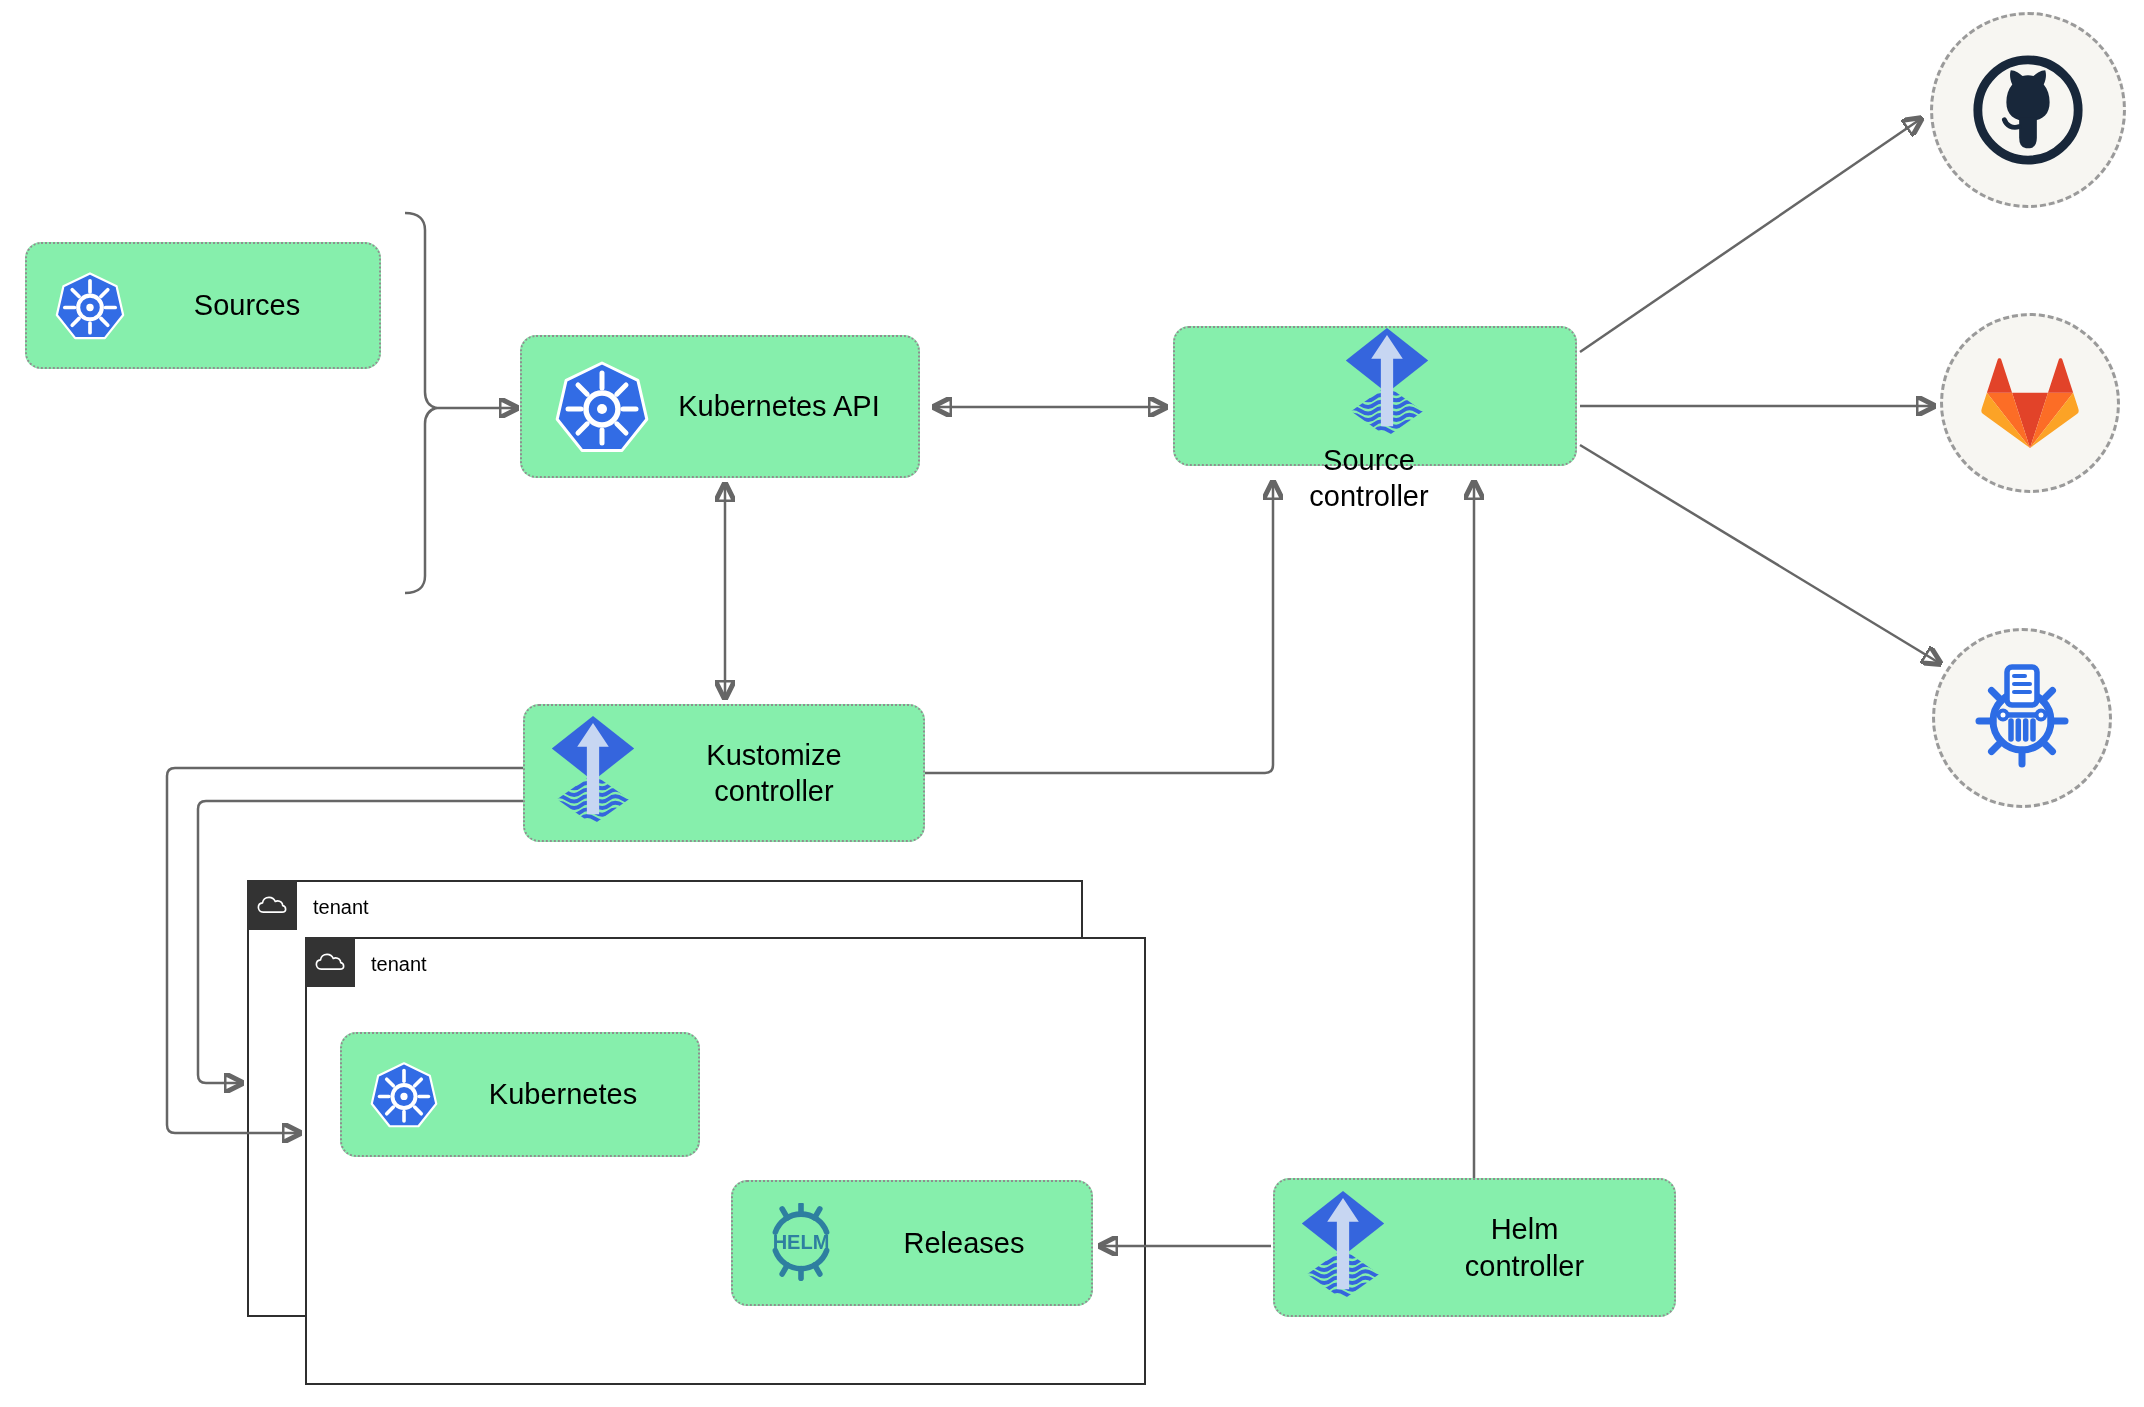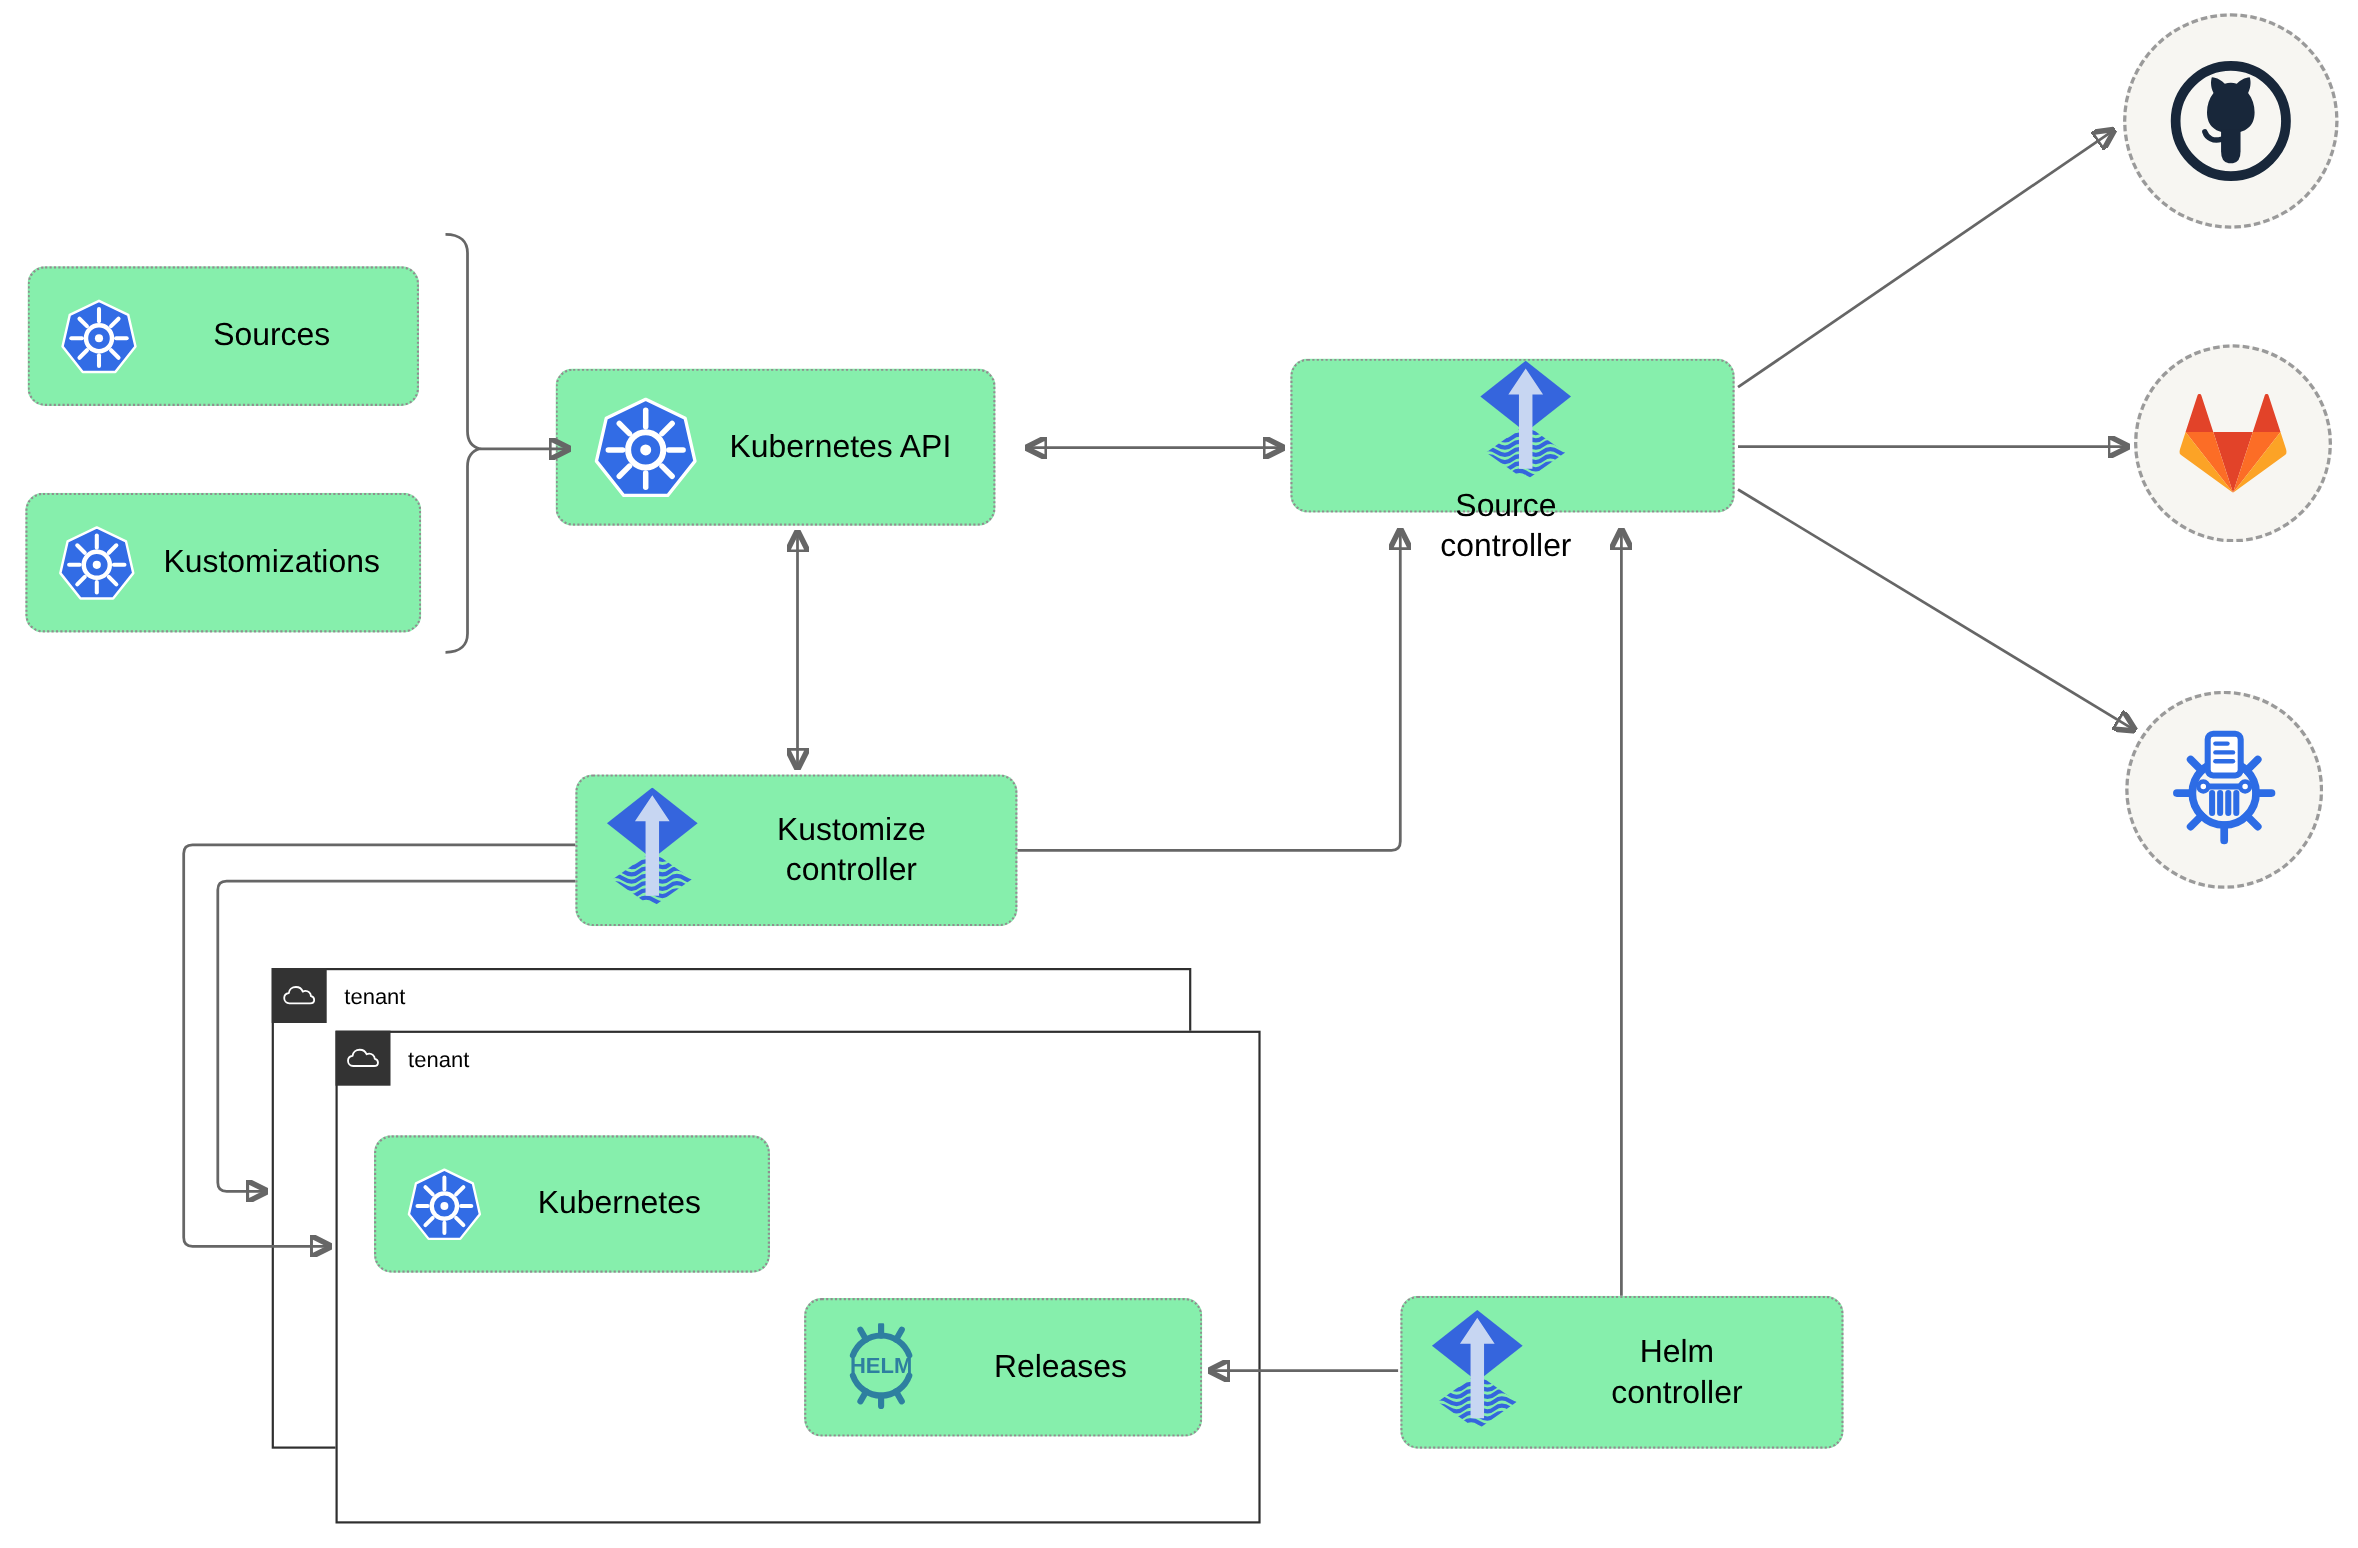--- a/index.html
+++ b/index.html
@@ -9,21 +9,21 @@
   
   .node{position:absolute;background:#86efac;border:2px dotted #8f8f8f;border-radius:16px;
         display:flex;align-items:center;box-sizing:border-box;z-index:3;}
   .node .icon{flex:0 0 auto;margin-left:26px;}
   .node .label{flex:1 1 auto;text-align:center;font-size:29px;color:#000;
                white-space:pre-line;line-height:1.25;padding-right:12px;}
 
   
   .n-sources        {left:25px;  top:242px;  width:356px; height:127px;}
   .n-kustomizations {left:23px;  top:448px;  width:360px; height:127px;}
-  .n-k8s-api        {left:505px; top:335px;  width:400px; height:143px;}
+  .n-k8s-api        {left:520px; top:335px;  width:400px; height:143px;}
   .n-source-ctrl    {left:1173px;top:326px;  width:404px; height:140px;flex-direction:column;}
   .n-kustomize-ctrl {left:523px; top:704px;  width:402px; height:138px;}
   .n-helm-ctrl      {left:1273px;top:1178px; width:403px; height:139px;}
   .n-namespaces     {left:340px; top:1032px; width:360px; height:125px;}
   .n-rbac           {left:731px; top:1032px; width:362px; height:125px;}
   .n-crds           {left:340px; top:1180px; width:360px; height:126px;}
   .n-releases       {left:731px; top:1180px; width:362px; height:126px;}
 
   
   .tenant{position:absolute;background:#ffffff;border:2px solid #2f2f2f;box-sizing:border-box;}
@@ -160,26 +160,20 @@
     <div class="tenant-label">tenant</div>
   </div>
 
   <div class="node n-sources">
     <svg class="icon" width="74" height="74" viewBox="0 0 100 100">
         <use href="#sym-k8s"></use>
       </svg>
     <div class="label">Sources</div>
   </div>
 
-  <div class="node n-kustomizations">
-    <svg class="icon" width="74" height="74" viewBox="0 0 100 100">
-        <use href="#sym-k8s"></use>
-      </svg>
-    <div class="label">Kustomizations</div>
-  </div>
 
   <div class="node n-k8s-api">
     <svg class="icon" width="100" height="100" viewBox="0 0 100 100" style="margin-left:30px">
         <use href="#sym-k8s"></use>
       </svg>
     <div class="label">Kubernetes API</div>
   </div>
 
   <div class="node n-source-ctrl">
     <svg class="icon" width="88" height="114" viewBox="0 0 100 130" style="margin-left:24px">

